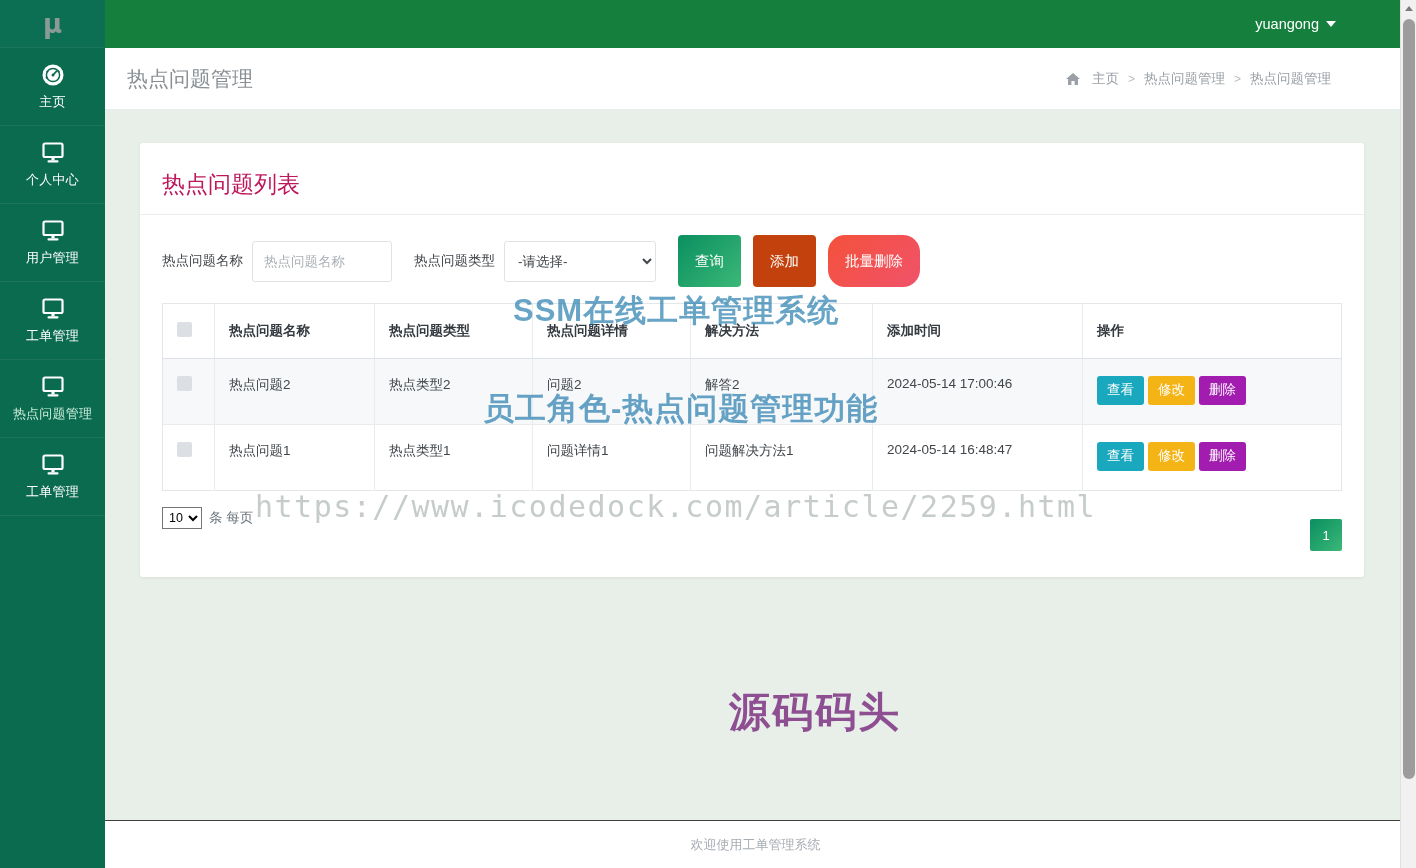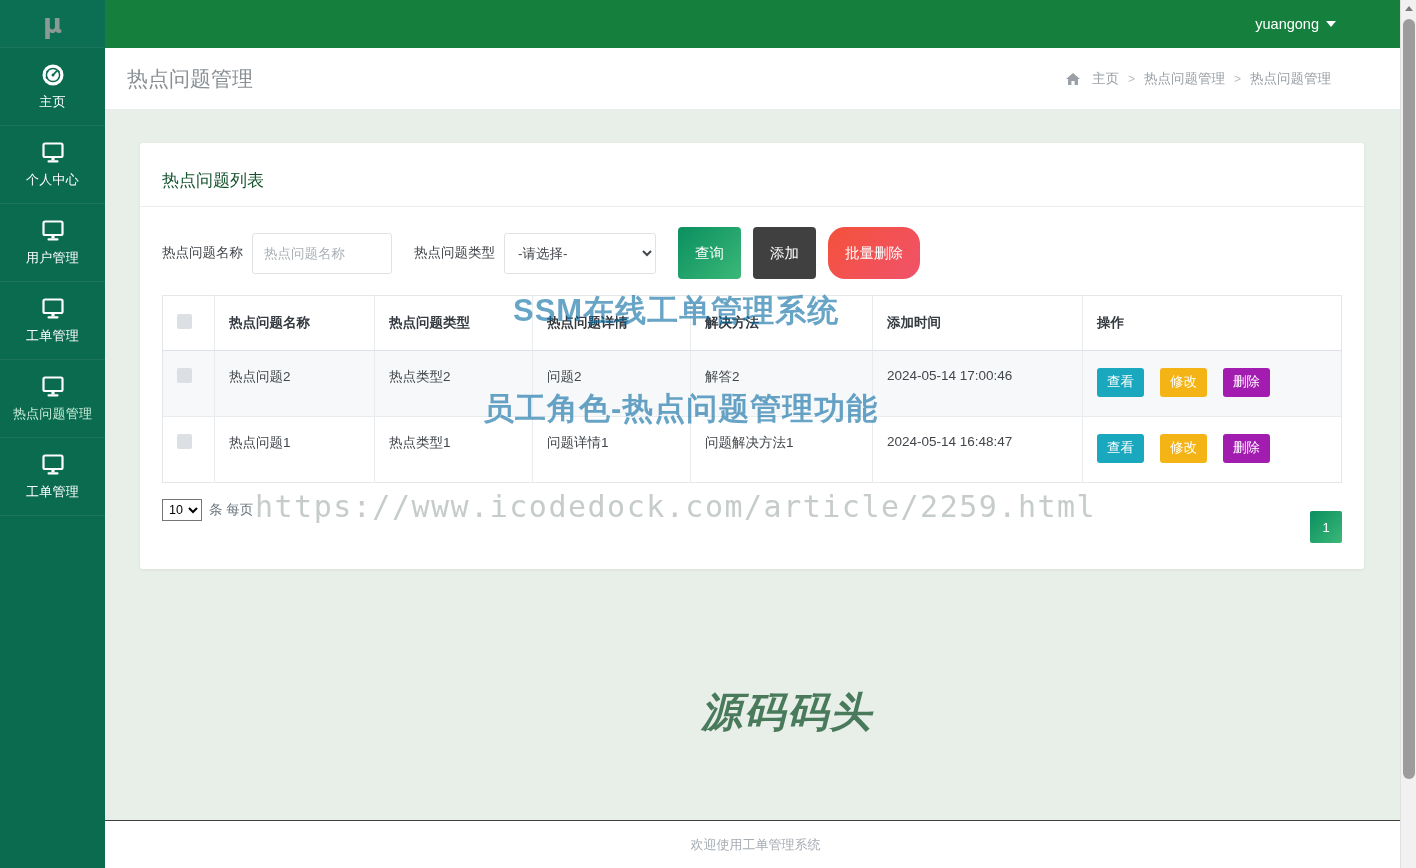--- a/index.html
+++ b/index.html
@@ -127,22 +127,22 @@
   .panel {
     position: absolute;
     left: 35px; top: 33px;
     width: 1224px;
     background: #ffffff;
     border-radius: 3px;
     box-shadow: 0 1px 3px rgba(0,0,0,0.07);
     padding: 0;
   }
   .panel-title {
-    font-size: 17px;
-    color: #14532d;
+    font-size: 23px;
+    color: #be185d;
     padding: 26px 22px 14px 22px;
     border-bottom: 1px solid #ededed;
     font-weight: 400;
   }
 
   
   .searchbar {
     display: flex;
     align-items: center;
     padding: 20px 22px 16px 22px;
@@ -188,21 +188,21 @@
     border: none;
     border-radius: 4px;
     color: #ffffff;
     font-size: 14.5px;
     padding: 0 17px;
     cursor: pointer;
     font-family: "Liberation Sans", sans-serif;
     white-space: nowrap;
   }
   .btn-query  { background: linear-gradient(135deg, #0a8f5f 0%, #3cb878 100%); }
-  .btn-add    { background: #404040; }
+  .btn-add    { background: #c2410c; }
   .btn-batch  { background: linear-gradient(135deg, #f4513a 0%, #f0536b 100%); border-radius: 17px; }
 
   
   .table-wrap { padding: 0 22px; }
   table.data {
     width: 100%;
     border-collapse: collapse;
     border: 1px solid #e4e7ea;
     table-layout: fixed;
   }
@@ -236,21 +236,21 @@
   .col-sol  { width: 182px; }
   .col-time { width: 210px; }
 
   .chk {
     width: 15px; height: 15px;
     background: #dcdfe3;
     border-radius: 2px;
     display: inline-block;
     cursor: pointer;
   }
-  .ops { display: flex; gap: 16px; }
+  .ops { display: flex; gap: 4px; }
   .op-btn {
     border: none;
     border-radius: 3px;
     color: #ffffff;
     font-size: 13.5px;
     padding: 7px 10px;
     cursor: pointer;
     font-family: "Liberation Sans", sans-serif;
     line-height: 1.1;
   }
@@ -320,26 +320,25 @@
   .wm-url {
     left: 255px; top: 489px;
     font-size: 30px;
     font-family: "DejaVu Sans Mono", "Liberation Mono", monospace;
     letter-spacing: 1.5px;
     color: #c6ccc9;
     opacity: 1;
     font-weight: 400;
   }
   .wm-brand {
-    left: 596px; top: 575px;
+    left: 624px; top: 575px;
     font-size: 41px;
-    color: #14532d;
+    color: #701a75;
     opacity: 0.75;
     letter-spacing: 2px;
-    font-style: italic;
   }
 
   
   .footer {
     position: absolute;
     left: 105px; top: 820px;
     width: 1301px; height: 48px;
     background: #ffffff;
     display: flex;
     align-items: center;

